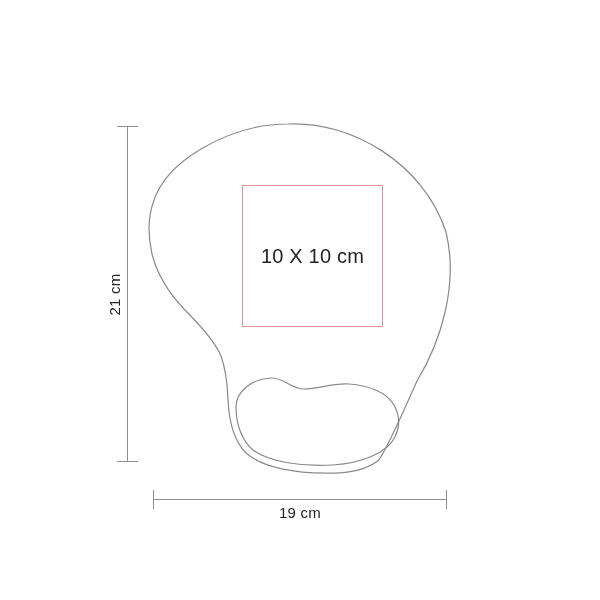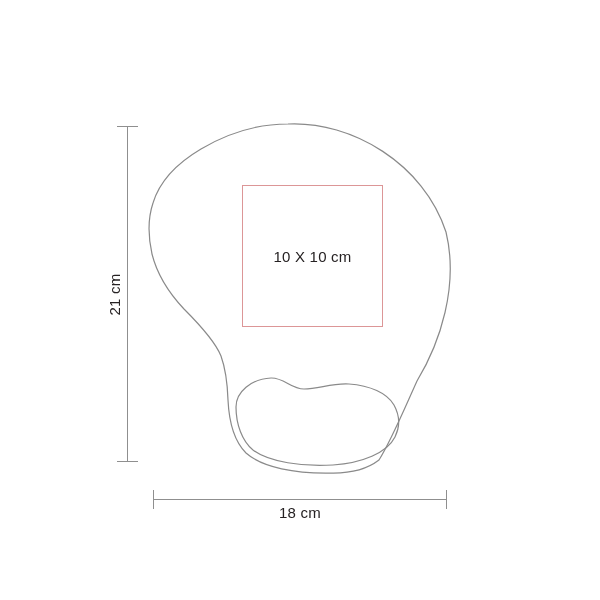--- a/index.html
+++ b/index.html
@@ -34,21 +34,21 @@
     top: 185px;
     width: 141px;
     height: 142px;
     border: 1px solid #dc9697;
     box-sizing: border-box;
     display: flex;
     align-items: center;
     justify-content: center;
   }
   .print-area-label {
-    font-size: 15px;
+    font-size: 20px;
     letter-spacing: 0.2px;
   }
   .dim-line, .dim-tick {
     position: absolute;
   }
   .v-line   { left: 127px; top: 126px; width: 1px;  height: 336px; }
   .v-tick-top    { left: 117px; top: 126px; width: 21px; height: 1px; }
   .v-tick-bottom { left: 117px; top: 461px; width: 21px; height: 1px; }
   .h-line   { left: 153px; top: 499px; width: 294px; height: 1px; }
   .h-tick-left   { left: 153px; top: 490px; width: 1px; height: 19px; }
@@ -107,15 +107,15 @@
   </div>
 
   <div class="dim-line v-line" style="background: rgb(143, 143, 143);"></div>
   <div class="dim-tick v-tick-top" style="background: rgb(143, 143, 143);"></div>
   <div class="dim-tick v-tick-bottom" style="background: rgb(143, 143, 143);"></div>
   <div class="dim-label v-label">21 cm</div>
 
   <div class="dim-line h-line" style="background: rgb(143, 143, 143);"></div>
   <div class="dim-tick h-tick-left" style="background: rgb(143, 143, 143);"></div>
   <div class="dim-tick h-tick-right" style="background: rgb(143, 143, 143);"></div>
-  <div class="dim-label h-label">18 cm</div>
+  <div class="dim-label h-label">19 cm</div>
 
 </div>
 
 </body></html>

